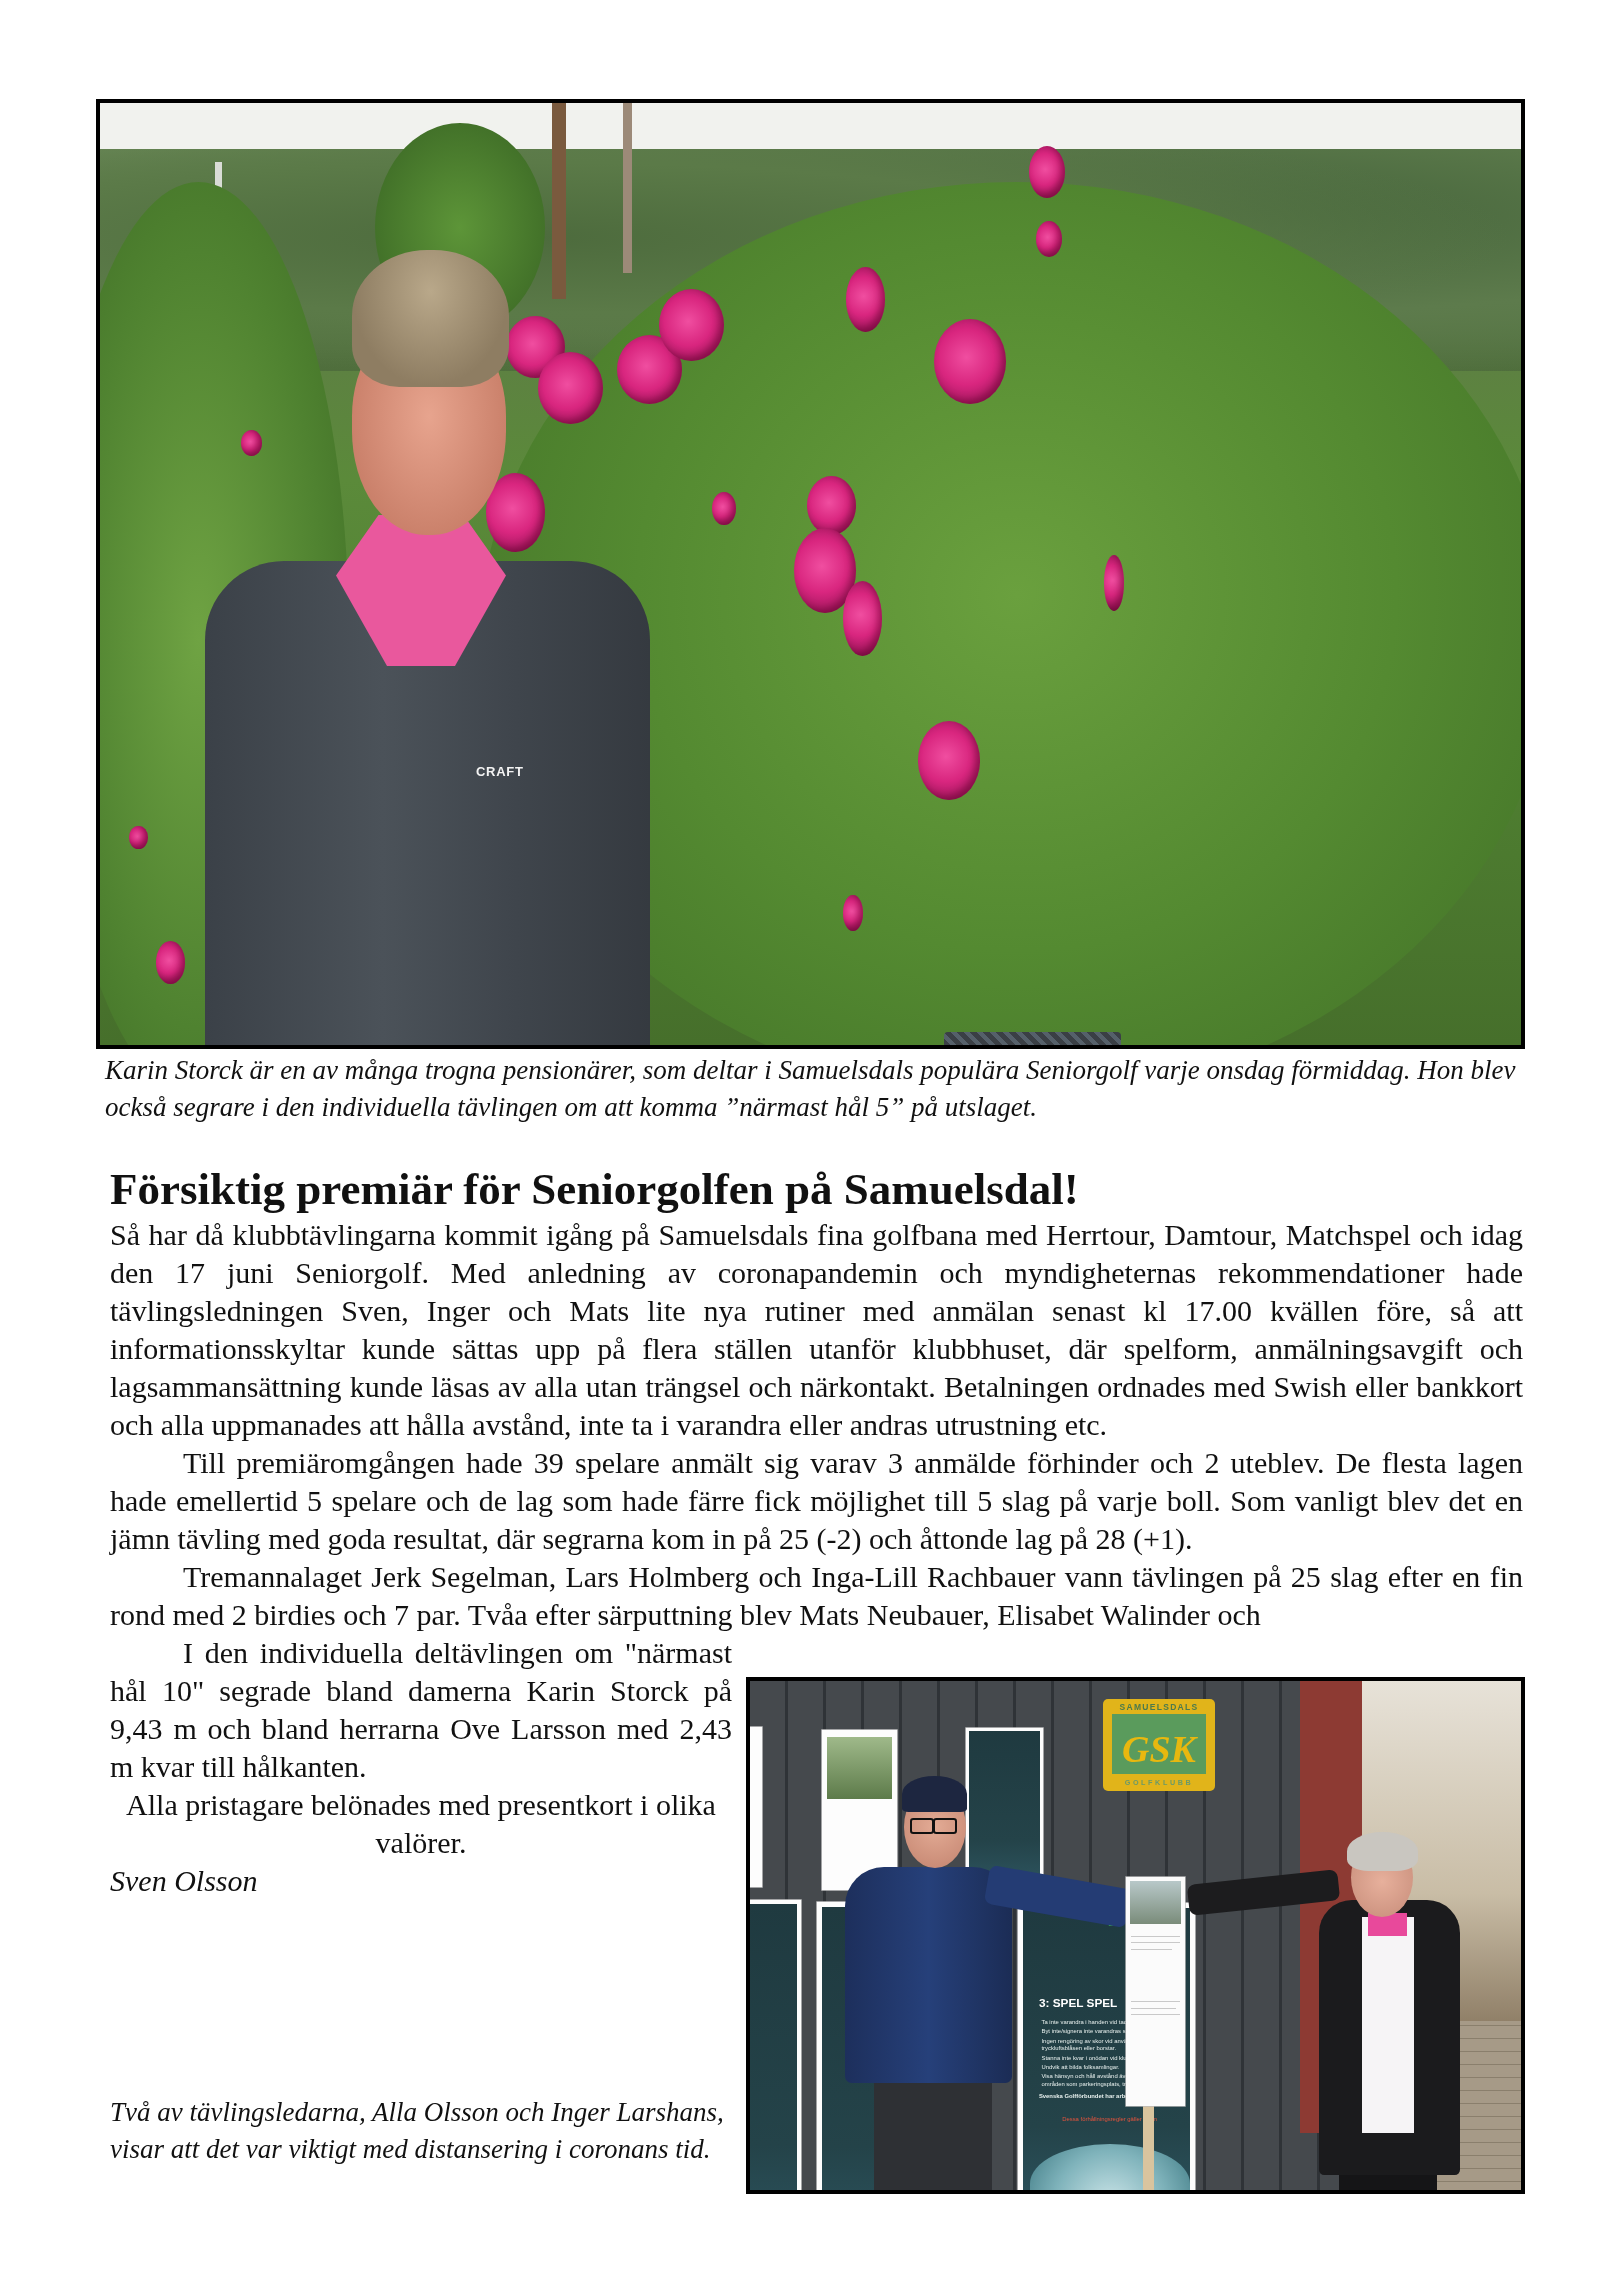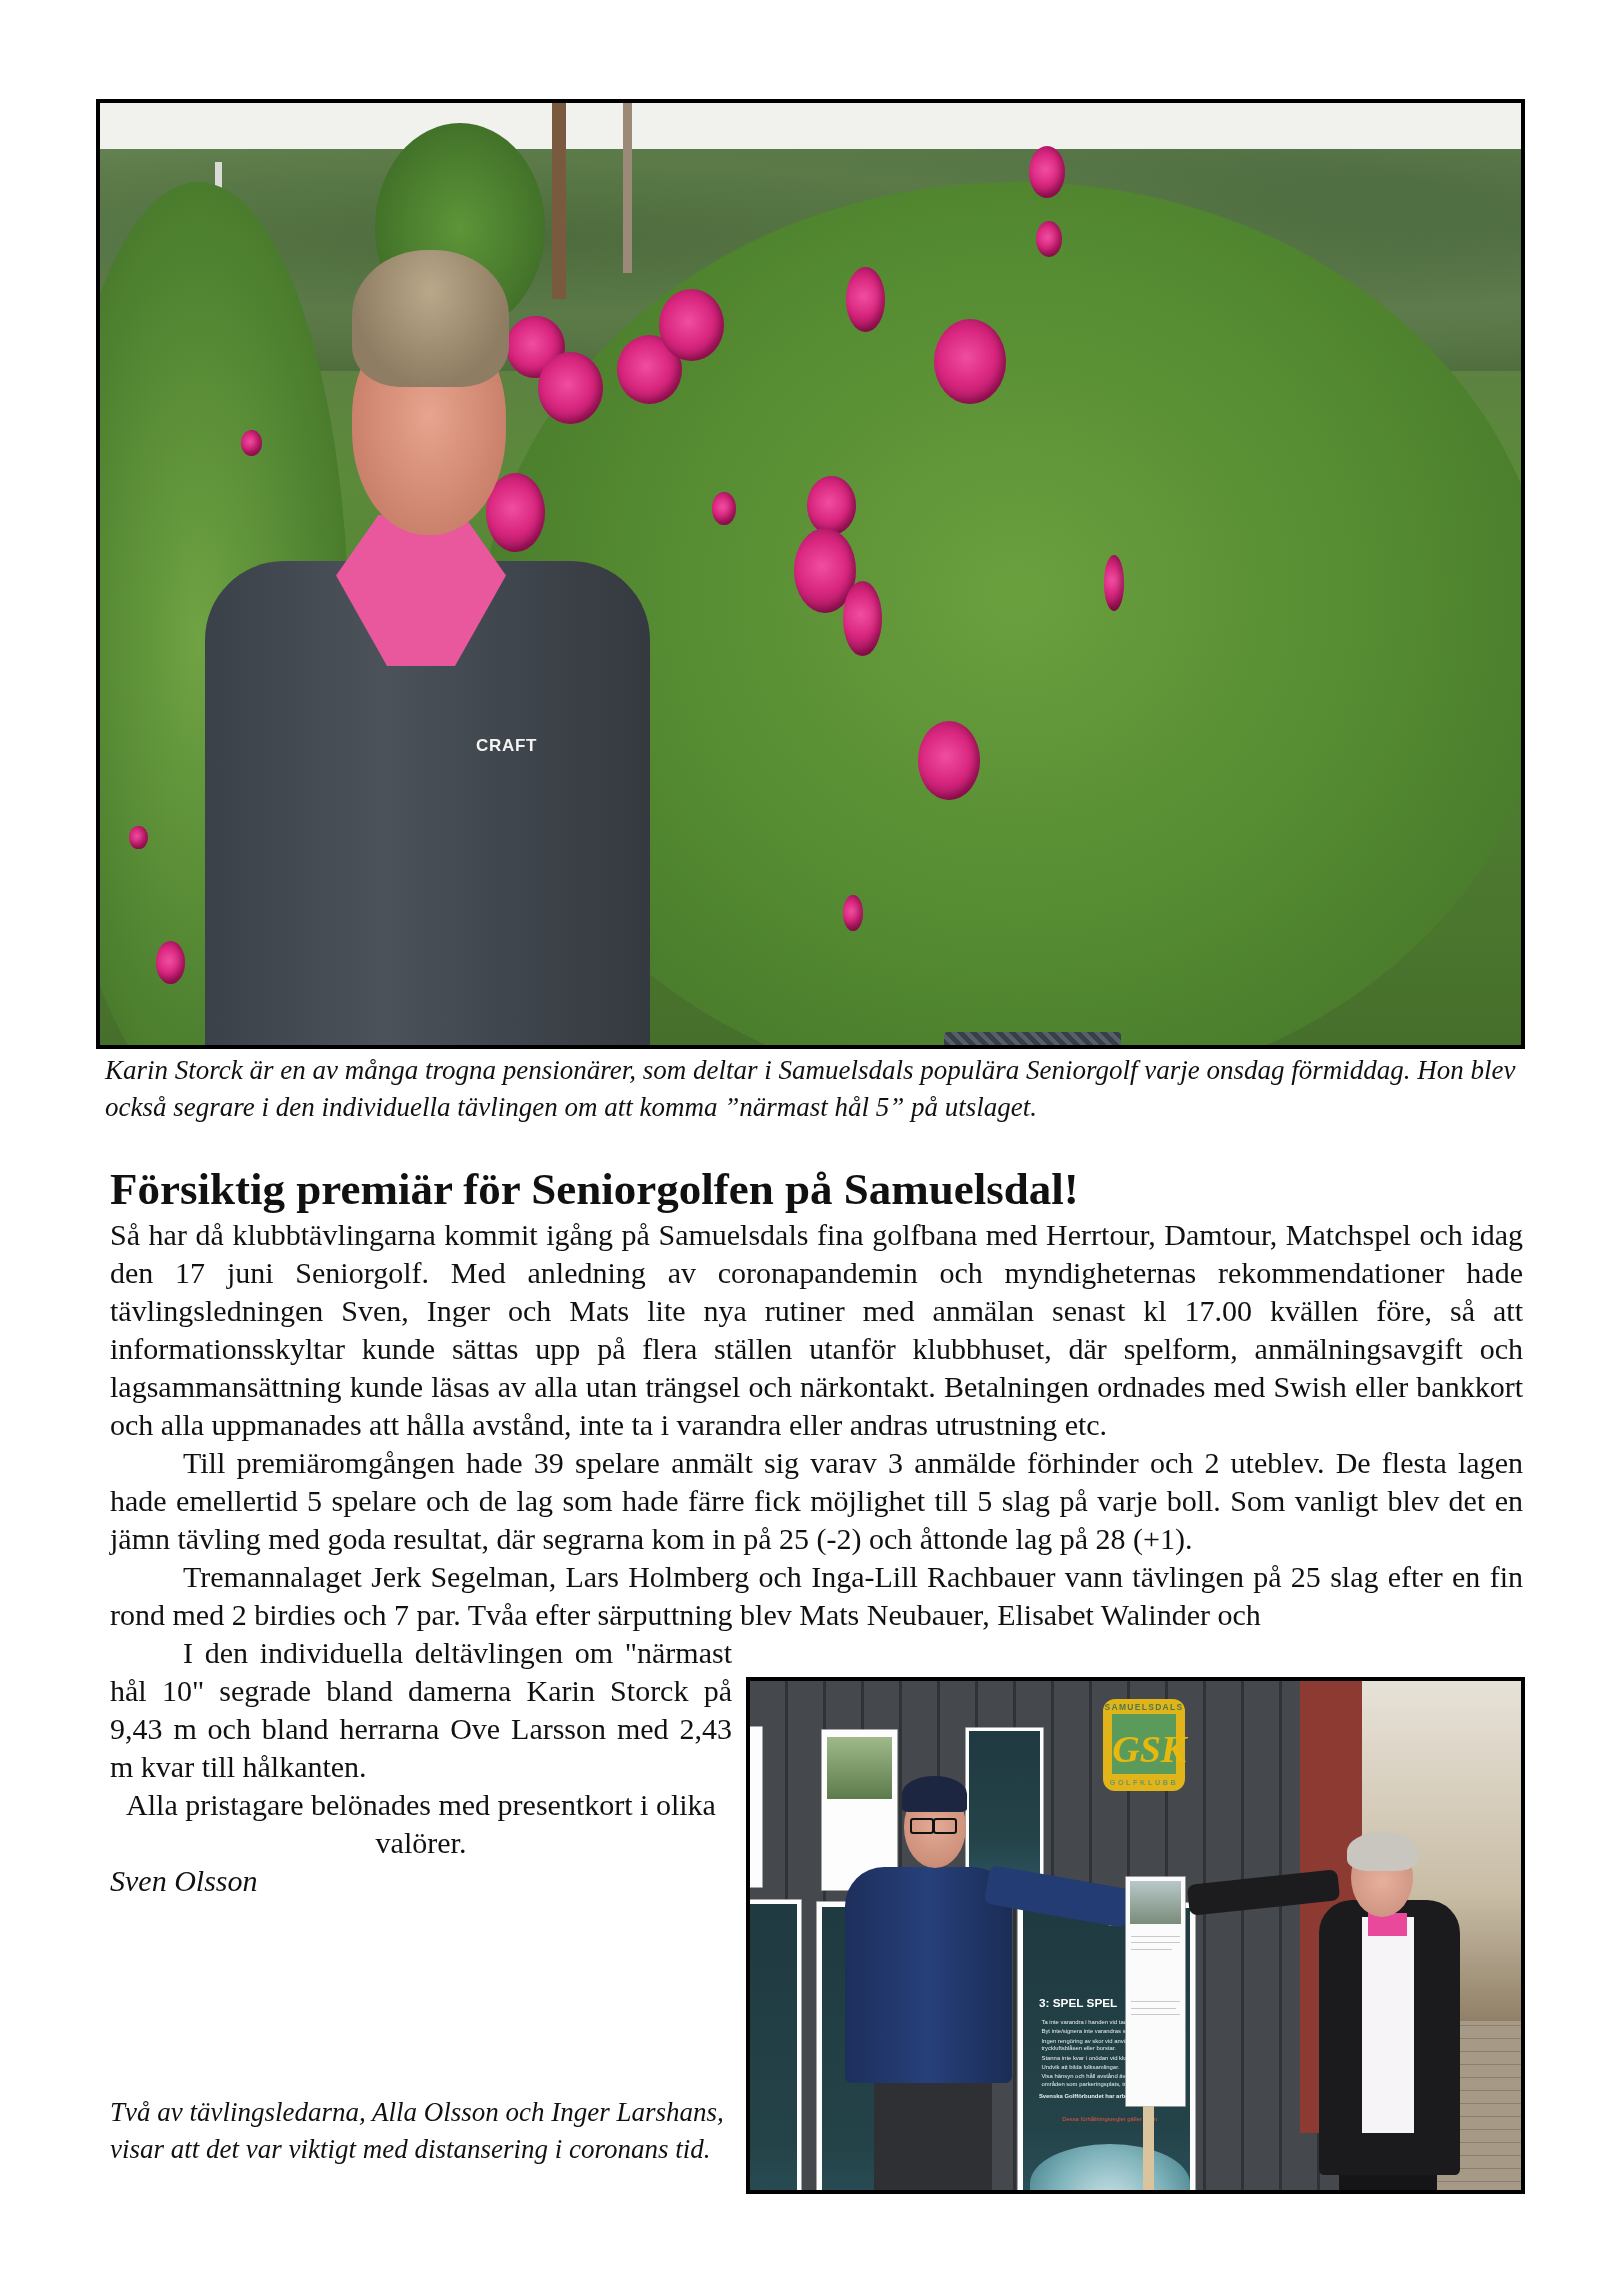--- a/index.html
+++ b/index.html
@@ -19,21 +19,21 @@
   .pole { position:absolute; width:6.5px; background:#d9dcd6; }
   .trunk { position:absolute; width:14.4px; background:#7a5a3e; }
   .bush { position:absolute; border-radius:50%; }
   .rose { position:absolute; border-radius:50%;
     background: radial-gradient(circle at 45% 45%, #f04ea0 0%, #d9267f 45%, #a4175f 80%, #7a1047 100%);
     box-shadow: inset -3.9px -3.9px 7.9px rgba(90,0,40,.45); }
   .hair { position:absolute; border-radius:48% 48% 30% 30%; background: radial-gradient(ellipse at 50% 30%, #b9a88a, #8e7d62 70%); }
   .face { position:absolute; border-radius:45% 45% 48% 48%; background: radial-gradient(ellipse at 50% 45%, #e7a48e, #c97f69 75%); }
   .collar { position:absolute; background:#e9589d; }
   .jacket { position:absolute; background: linear-gradient(90deg,#3b4148,#4b5259 40%,#3f454c 70%,#353a40); border-radius:79px 79px 0 0; }
-  .craft { position:absolute; color:#f3f3f3; font-family:"Liberation Sans", sans-serif; font-weight:bold; font-size:17px; letter-spacing:0.7px; }
+  .craft { position:absolute; color:#f3f3f3; font-family:"Liberation Sans", sans-serif; font-weight:bold; font-size:13px; letter-spacing:0.7px;margin-top:28px; }
   .chair { position:absolute; background: repeating-linear-gradient(45deg,#3a3f45 0 5.2px,#55606a 5.2px 9.2px); border-radius:3.9px 3.9px 0 0; }
 
   
   .caption-italic { position:absolute; font-style:italic; font-size:27px; line-height:37px; color:#111; }
   #caption-top { left:105px; top:1052px; width:1427px; }
   #article-title { position:absolute; left:110px; top:1163px; font-size:45px; font-weight:bold; line-height:52px; white-space:nowrap; }
   .body-text { position:absolute; font-size:30px; line-height:38px; text-align:justify; }
   .body-text p { margin:0; }
   .indent { text-indent:73px; }
   #body-full { left:110px; top:1216px; width:1413px; }
@@ -46,21 +46,21 @@
     background: repeating-linear-gradient(90deg,#45494d 0 35px,#2f3337 35px 38px); }
   .poster { position:absolute; background:#fdfdfd; box-shadow:0 0 0 0.7px #ccc; }
   .poster-dark { position:absolute; background: linear-gradient(180deg,#1f3a40,#244349 70%,#2d5560); }
   .poster-title { position:absolute; color:#fff; font-family:"Liberation Sans", sans-serif; font-weight:bold; font-size:11.8px; white-space:nowrap; }
   .poster-line { position:absolute; color:#e8f0ee; font-family:"Liberation Sans", sans-serif; font-size:5.9px; white-space:nowrap; }
   .poster-red { position:absolute; color:#e6533c; font-family:"Liberation Sans", sans-serif; font-size:5.9px; white-space:nowrap; }
   .ball { position:absolute; border-radius:50% 50% 0 0;
     background: radial-gradient(circle at 50% 80%, #cfe7ea, #7fb3bb 55%, #3f7a84 100%); }
   .hexmark { position:absolute; width:15.7px; height:14.4px; background:#39b54a; color:#fff; font-weight:bold; font-size:10.5px; text-align:center; line-height:14.4px;
     clip-path: polygon(25% 0,75% 0,100% 50%,75% 100%,25% 100%,0 50%); font-family:"Liberation Sans", sans-serif; }
-  .logo-sign { position:absolute; left:353px; top:18.3px; width:82px; height:92px; background:#e1b41a; border-radius:12px; }
+  .logo-sign { position:absolute; left:353px; top:18.3px; width:112px; height:92px; background:#e1b41a; border-radius:5px; }
   .logo-inner { position:absolute; left:9.2px; top:14.4px; right:9.2px; bottom:17px; background:#5a9b5c; }
   .logo-top { position:absolute; left:0; right:0; top:2.6px; text-align:center; color:#4d7a4d; font-family:"Liberation Sans", sans-serif; font-weight:bold; font-size:8.5px; letter-spacing:1.3px; }
   .logo-bot { position:absolute; left:0; right:0; bottom:3.9px; text-align:center; color:#6a9a6a; font-family:"Liberation Sans", sans-serif; font-weight:bold; font-size:7.2px; letter-spacing:2.6px; }
   .logo-mono { position:absolute; left:0; right:0; top:13px; text-align:center; color:#e8b80f; font-family:"Liberation Serif", serif; font-weight:bold; font-style:italic; font-size:38px; }
   .doorframe { position:absolute; background:#8d3a33; }
   .doorway { position:absolute; background: linear-gradient(180deg,#e7e2d8,#c9bda6 60%,#8b7a62); }
   .deck { position:absolute; background: repeating-linear-gradient(0deg,#a69a87 0 11.8px,#8a7f6c 11.8px 13px); }
   .man-body { position:absolute; background: linear-gradient(90deg,#1d2f5c,#26407a 50%,#1b2c55); border-radius:39px 39px 6.5px 6.5px; }
   .man-legs { position:absolute; background:#2e3034; }
   .man-head { position:absolute; border-radius:50%; background: radial-gradient(circle at 50% 50%, #e3ab95, #c98b76 80%); }

